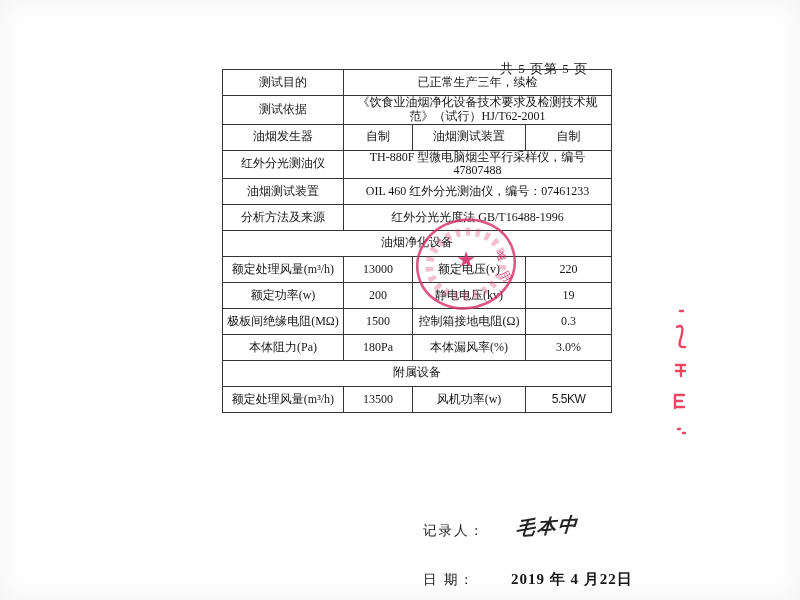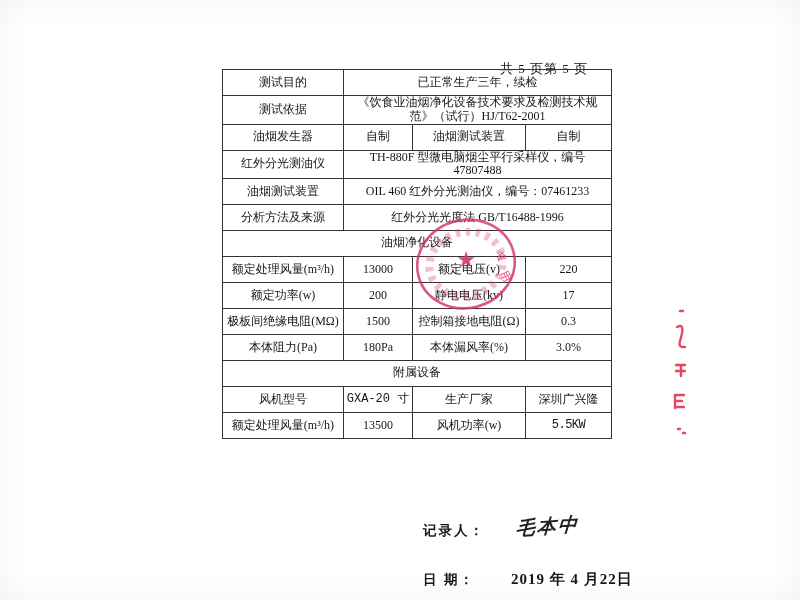--- a/index.html
+++ b/index.html
@@ -25,26 +25,26 @@
   table.record td{
     border:1.6px solid #343434;
     height:25px;padding:0 2px;
     text-align:center;vertical-align:middle;
     font-size:12px;line-height:1.15;
     overflow:hidden;
   }
   td.two-line{font-size:11.3px;line-height:1.18;}
   td.section-cell{font-size:12.2px;font-family:Liberation Mono, monospace;}
   .v-mono{font-family:"Liberation Mono","DejaVu Sans Mono",monospace;font-size:11.5px;}
-  .v-mono-sm{font-family:Liberation Mono, monospace;font-size:10px;letter-spacing:-0.5px;}
+  .v-mono-sm{font-family:Liberation Sans, sans-serif;font-size:10px;letter-spacing:-0.5px;}
   .v-sans-sm{font-family:"Liberation Sans","DejaVu Sans",sans-serif;font-size:11px;}
   .footer-line{position:absolute;white-space:nowrap;}
   .recorder-line{left:423px;top:516px;}
   .date-line{left:423px;top:570px;}
-  .f-label{font-size:13.5px;font-weight:bold;letter-spacing:2px;}
+  .f-label{font-size:13.5px;font-weight:normal;letter-spacing:2px;}
   .signature{
     display:inline-block;margin-left:26px;
     font-size:19px;font-style:italic;font-weight:bold;
     transform:rotate(-4deg) skewX(-8deg);transform-origin:left bottom;
     color:#222;letter-spacing:2px;
   }
   .date-value{margin-left:32px;font-size:15px;font-weight:700;letter-spacing:1px;}
   .stamp-wrap{position:absolute;left:399px;top:201px;width:134px;height:130px;pointer-events:none;}
   .edge-artifacts{position:absolute;left:660px;top:303px;width:40px;height:140px;pointer-events:none;}
 </style>
@@ -95,42 +95,36 @@
       <tr>
         <td>额定处理风量(m³/h)</td>
         <td>13000</td>
         <td>额定电压(v)</td>
         <td>220</td>
       </tr>
       <tr>
         <td>额定功率(w)</td>
         <td>200</td>
         <td>静电电压(kv)</td>
-        <td>17</td>
+        <td>19</td>
       </tr>
       <tr>
         <td>极板间绝缘电阻(MΩ)</td>
         <td>1500</td>
         <td>控制箱接地电阻(Ω)</td>
         <td>0.3</td>
       </tr>
       <tr>
         <td>本体阻力(Pa)</td>
         <td>180Pa</td>
         <td>本体漏风率(%)</td>
         <td>3.0%</td>
       </tr>
       <tr>
         <td colspan="4" class="section-cell">附属设备</td>
-      </tr>
-      <tr>
-        <td>风机型号</td>
-        <td class="v-mono">GXA-20 寸</td>
-        <td>生产厂家</td>
-        <td class="v-sans-sm">深圳广兴隆</td>
       </tr>
       <tr>
         <td>额定处理风量(m³/h)</td>
         <td>13500</td>
         <td>风机功率(w)</td>
         <td class="v-mono-sm">5.5KW</td>
       </tr>
     </tbody>
   </table>
 

